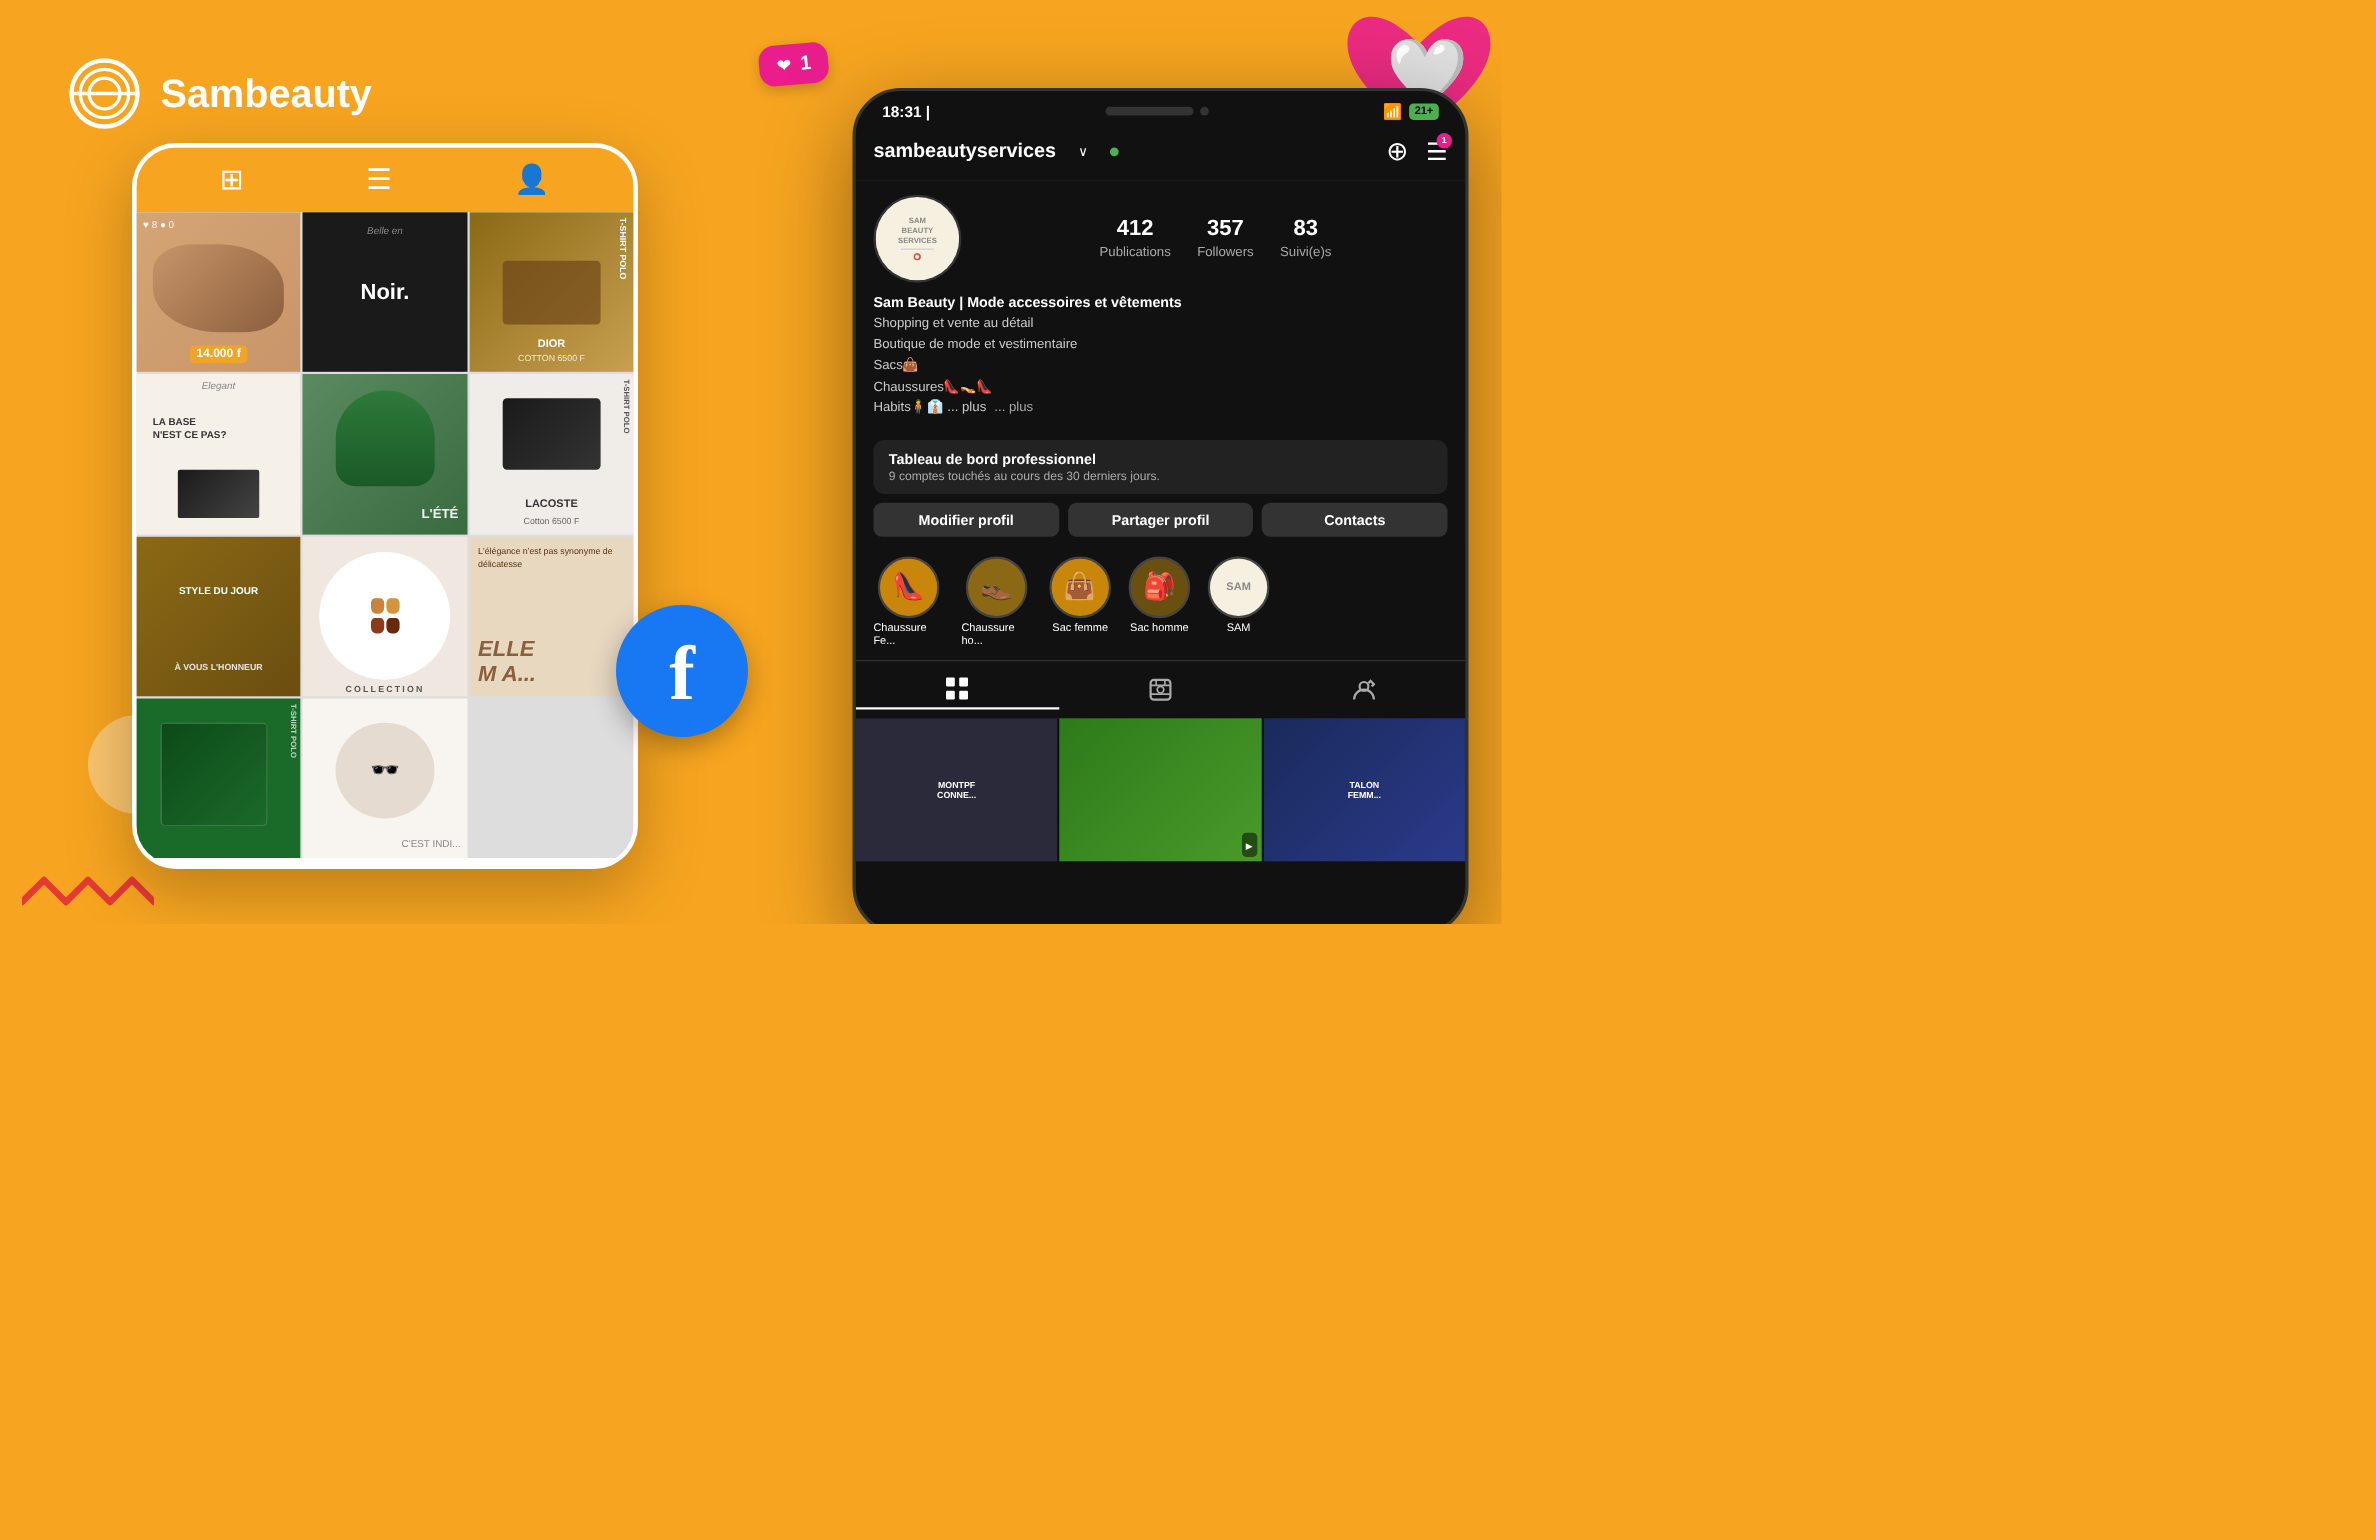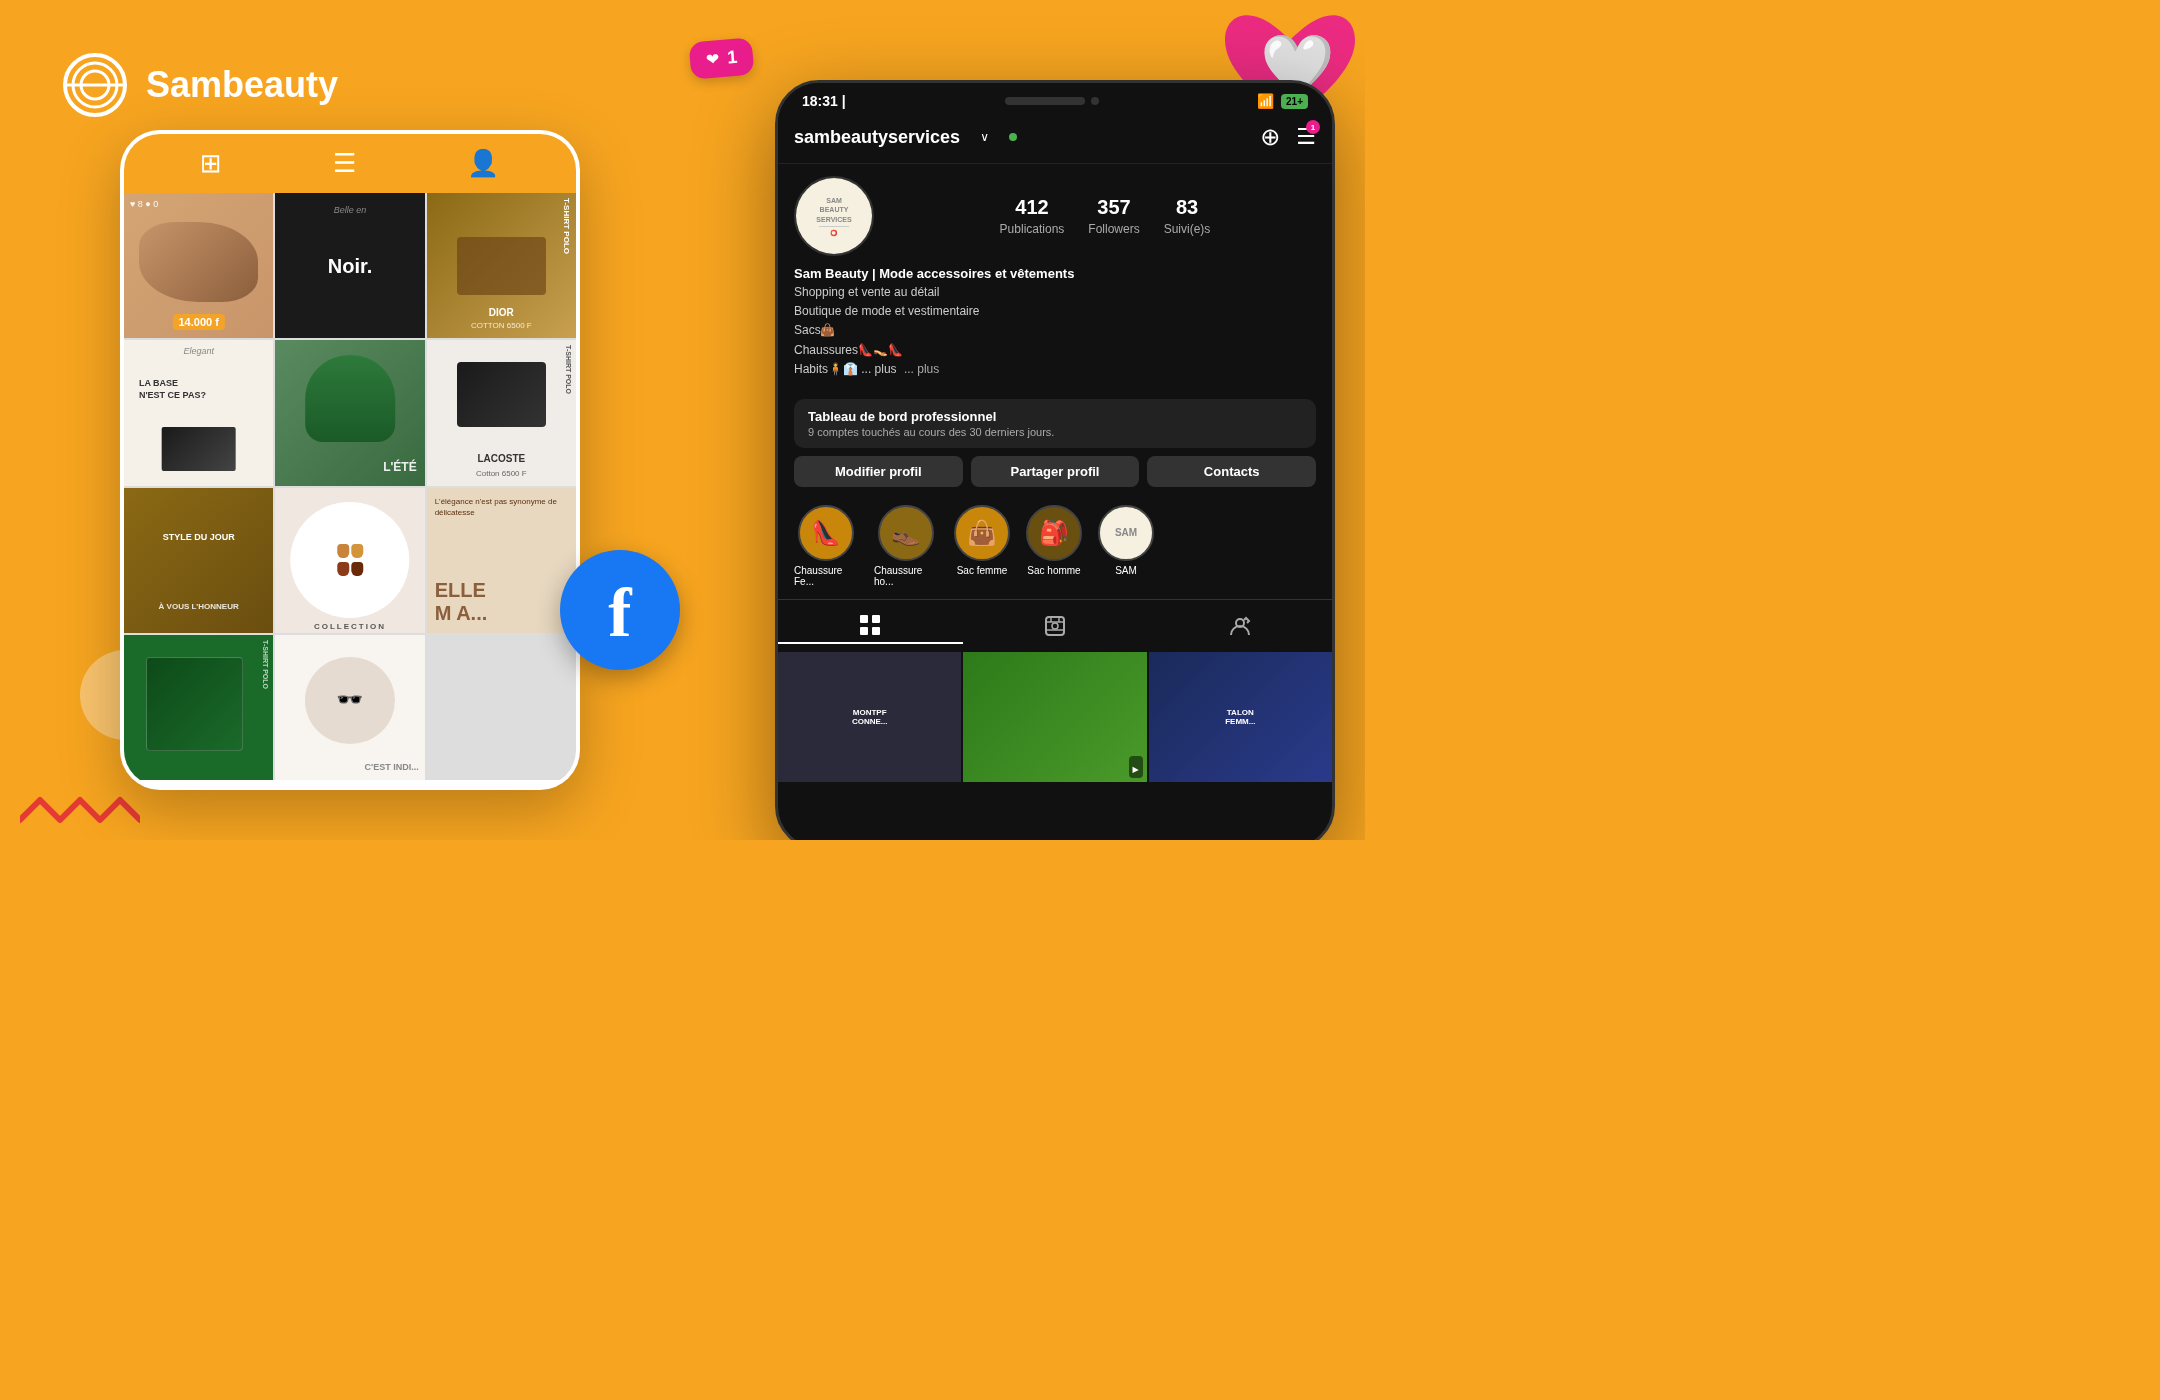--- a/index.html
+++ b/index.html
@@ -515,28 +515,28 @@
             <div style="width:12px;height:14px;background:#8B3A1A;border-radius:30% 30% 40% 40%;"></div>
             <div style="width:12px;height:14px;background:#6a2a0a;border-radius:30% 30% 40% 40%;"></div>
           </div>
         </div>
       </div>
       <div style="position:absolute;bottom:2px;left:50%;transform:translateX(-50%);color:#555;font-size:8px;font-weight:800;letter-spacing:2px;white-space:nowrap;">COLLECTION</div>
     </div>
 
     <div class="grid-cell" style="background:#e8d8c0;">
       <div style="position:absolute;top:8px;left:8px;right:8px;color:#5a3010;font-size:8px;line-height:1.4;">L'élégance n'est pas synonyme de délicatesse</div>
-      <div style="position:absolute;bottom:8px;left:8px;color:#8B5E3C;font-size:20px;font-weight:900;">ELLE<br>M A...</div>
+      <div style="position:absolute;bottom:8px;left:8px;color:#8B5E3C;font-size:20px;font-weight:900;font-style:italic;">ELLE<br>M A...</div>
     </div>
     <div class="grid-cell" style="background:#1a6a2a;">
       <div style="position:absolute;top:5px;right:4px;color:rgba(255,255,255,0.7);font-size:7px;font-weight:700;writing-mode:vertical-rl;">T-SHIRT POLO</div>
       <div style="position:absolute;top:15%;left:15%;width:65%;height:65%;background:linear-gradient(135deg,#0d4a18,#1a6a2a);border-radius:4px;border:1px solid rgba(255,255,255,0.2);"></div>
     </div>
     <div class="grid-cell" style="background:#f8f5f0;">
-      <div style="position:absolute;bottom:8px;right:6px;color:#888;font-size:9px;font-weight:700;">C'EST INDI...</div>
+      <div style="position:absolute;bottom:8px;right:6px;color:#888;font-size:9px;font-weight:400;">C'EST INDI...</div>
       <div style="position:absolute;top:15%;left:20%;width:60%;height:60%;background:rgba(200,180,160,0.4);border-radius:50%;display:flex;align-items:center;justify-content:center;">
         <div style="color:#888;font-size:22px;">🕶️</div>
       </div>
     </div>
   </div>
 </div>
 
 <div class="fb-bubble">
   <span class="fb-f">f</span>
 </div>

